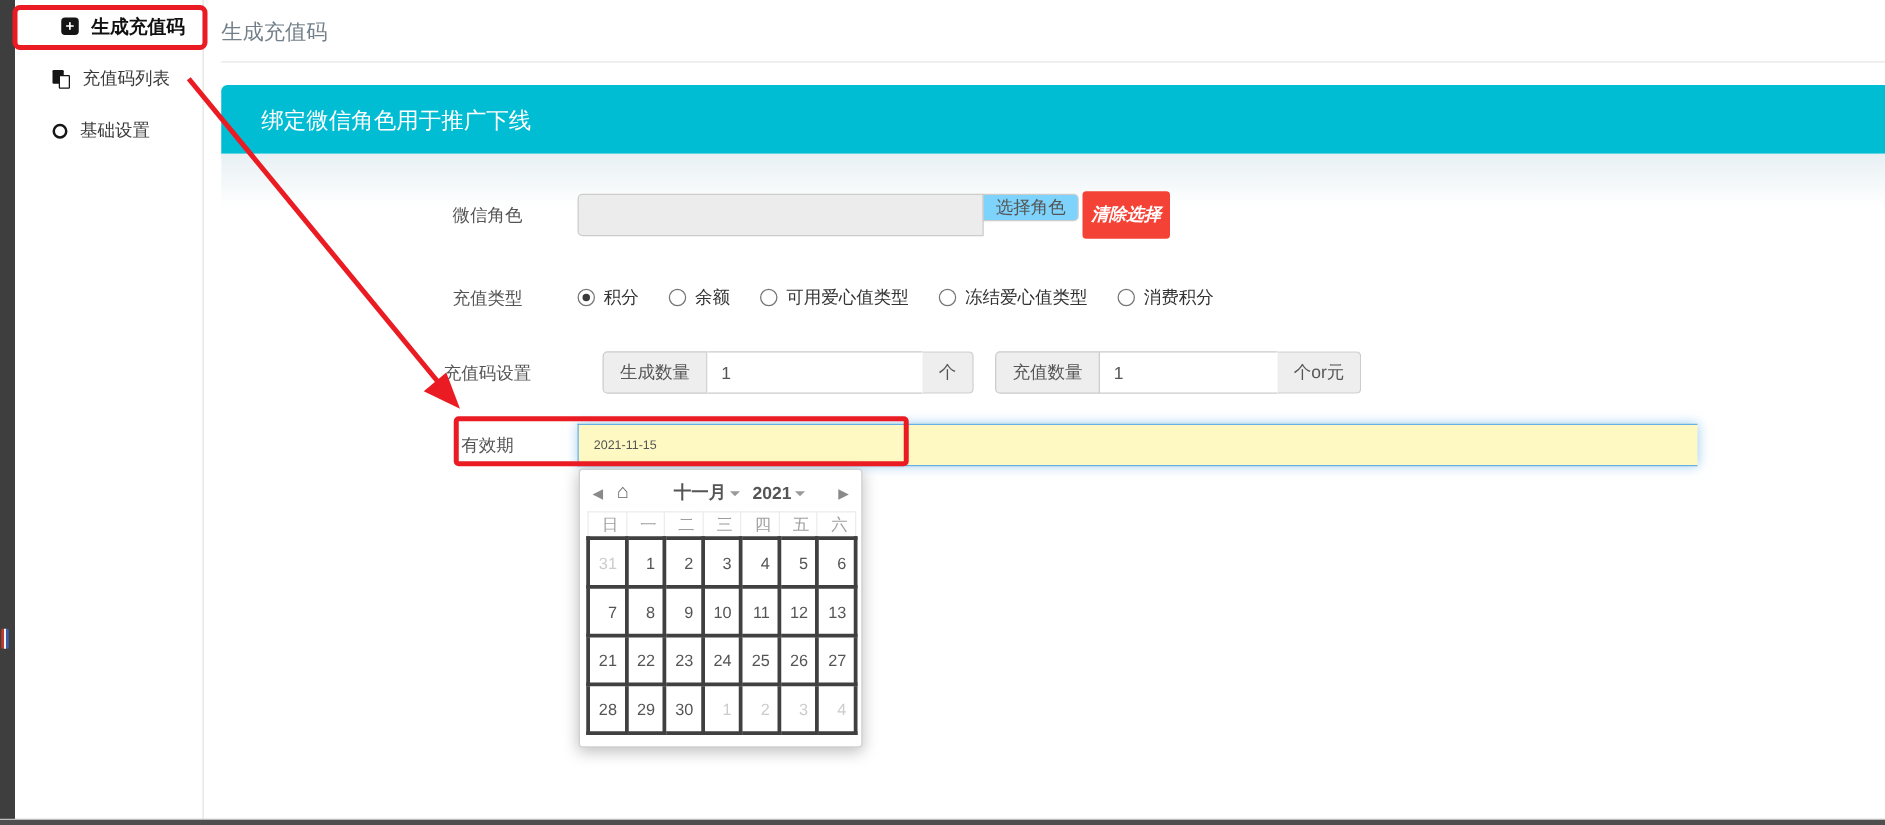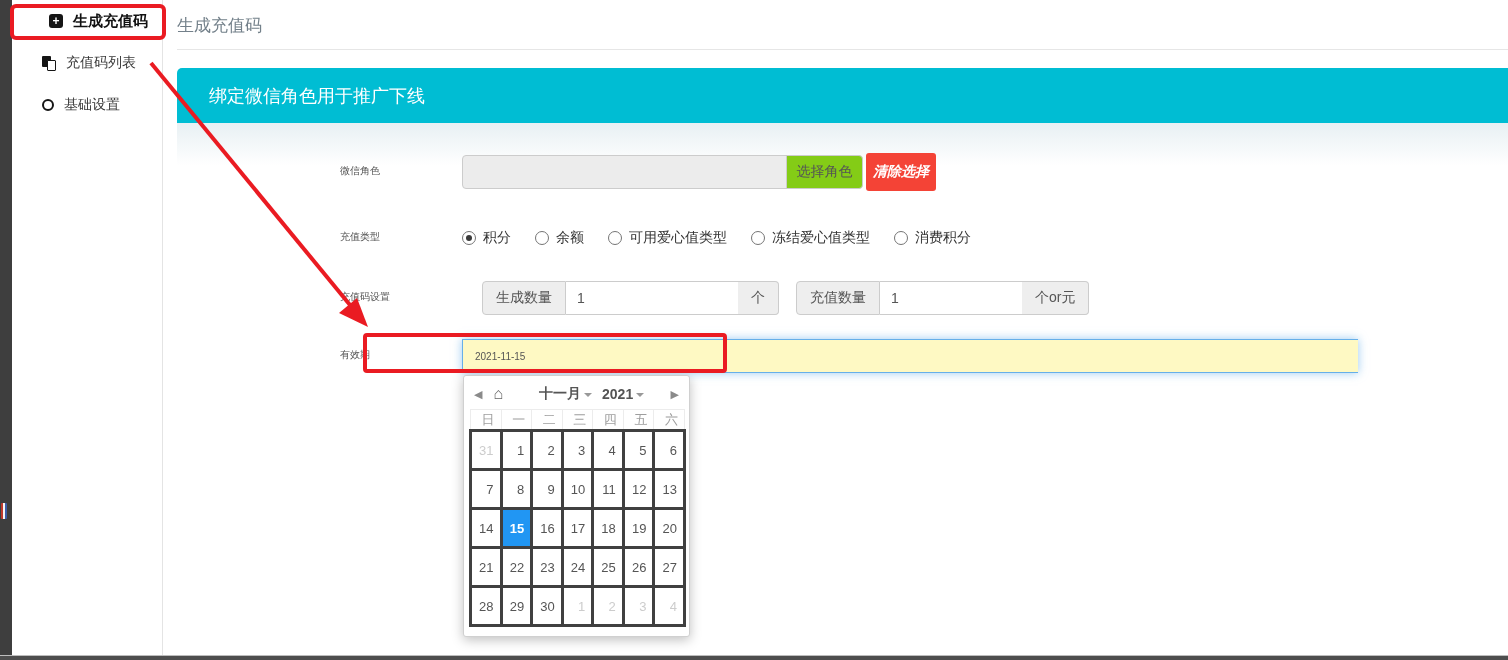--- a/index.html
+++ b/index.html
@@ -27,24 +27,24 @@
   .page-title { position:absolute; left:177px; top:14px; font-size:17px; color:#73808a; }
   .title-divider { position:absolute; left:177px; top:49px; right:0; height:1px; background:#e6e6e6; }
 
   .panel-header { position:absolute; left:177px; top:68px; right:0; height:55px; background:#00bdd3;
     border-radius:5px 0 0 0; display:flex; align-items:center; padding-left:32px; }
   .panel-header .txt { color:#fff; font-size:18px; }
   .panel-body-shade { position:absolute; left:177px; top:123px; right:0; height:50px;
     background:linear-gradient(#e2ecf0, #ffffff 85%); opacity:.8; }
 
   
-  .lbl { position:absolute; left:340px; width:100px; text-align:left; font-size:10px; color:#555; }
+  .lbl { position:absolute; left:340px; width:100px; text-align:center; font-size:14px; color:#555; }
   .inp { border:1px solid #ccc; background:#ececec; height:34px; font-size:14px; color:#555; padding:0 12px; outline:none; }
   .wechat-input { position:absolute; left:462px; top:155px; width:325px; border-radius:4px 0 0 4px; }
-  .btn-select { position:absolute; left:786px; top:155px; width:77px; height:34px; background:#84cc16; border:1px solid #ccc;
+  .btn-select { position:absolute; left:786px; top:155px; width:77px; height:22px; background:#7dd3fc; border:1px solid #ccc;
     border-radius:0 4px 4px 0; font-size:14px; color:#555; cursor:pointer; }
   .btn-clear { position:absolute; left:866px; top:153px; width:70px; height:38px; background:#f44336; border:none;
     border-radius:3px; font-size:14px; color:#fff; font-weight:bold; cursor:pointer;font-style:italic; }
 
   .radio-row { position:absolute; left:462px; top:229px; display:flex; align-items:center; gap:24px; }
   .radio-item { display:flex; align-items:center; gap:7px; font-size:14px; color:#333; cursor:pointer; }
   .radio { width:14px; height:14px; border:1.5px solid #757575; border-radius:50%; position:relative; background:#fff; flex:0 0 auto; }
   .radio.checked::after { content:""; position:absolute; left:3px; top:3px; width:6px; height:6px; border-radius:50%; background:#3a3a3a; }
 
   .igroup { position:absolute; top:281px; display:flex; height:34px;padding-left:20px; }
@@ -203,29 +203,20 @@
           <tr>
             <td>7</td>
             <td>8</td>
             <td>9</td>
             <td>10</td>
             <td>11</td>
             <td>12</td>
             <td>13</td>
           </tr>
           <tr>
-            <td>14</td>
-            <td class=" selected">15</td>
-            <td>16</td>
-            <td>17</td>
-            <td>18</td>
-            <td>19</td>
-            <td>20</td>
-          </tr>
-          <tr>
             <td>21</td>
             <td>22</td>
             <td>23</td>
             <td>24</td>
             <td>25</td>
             <td>26</td>
             <td>27</td>
           </tr>
           <tr>
             <td>28</td>

